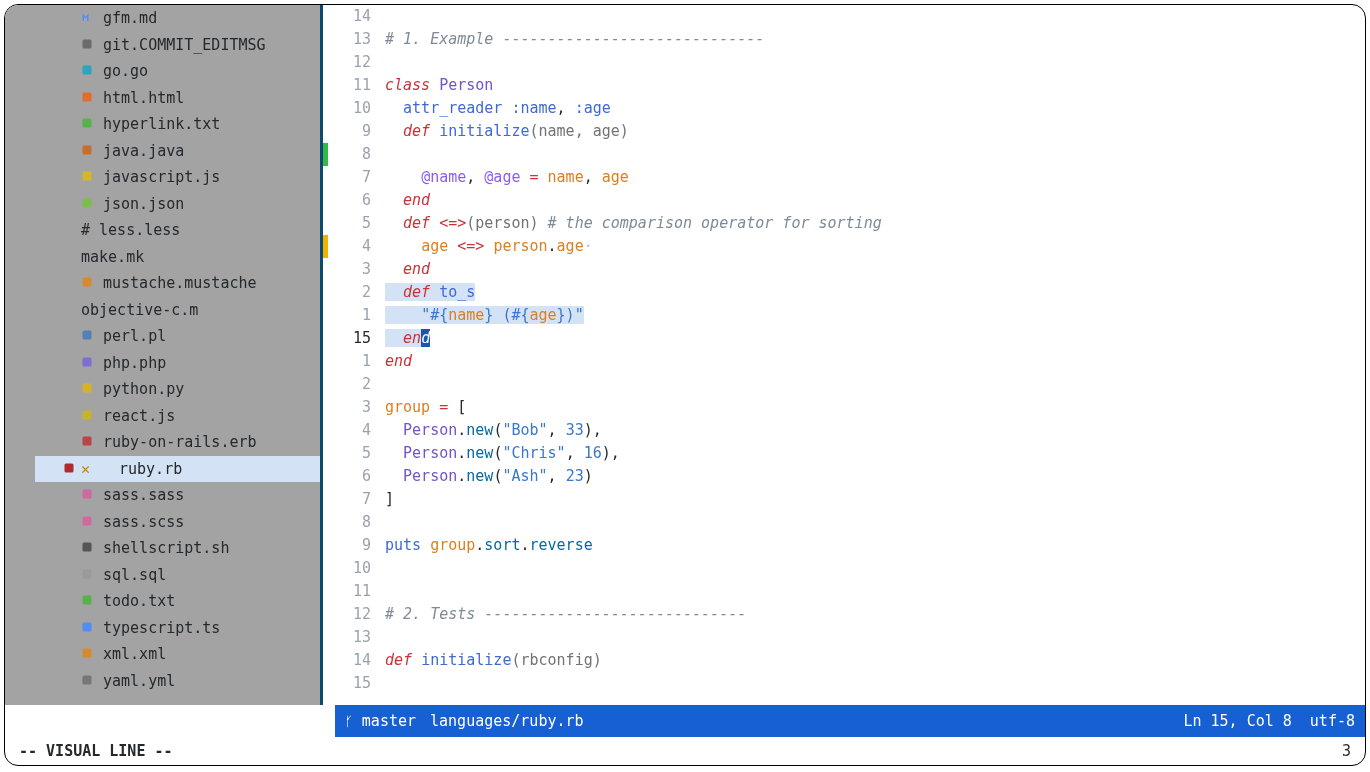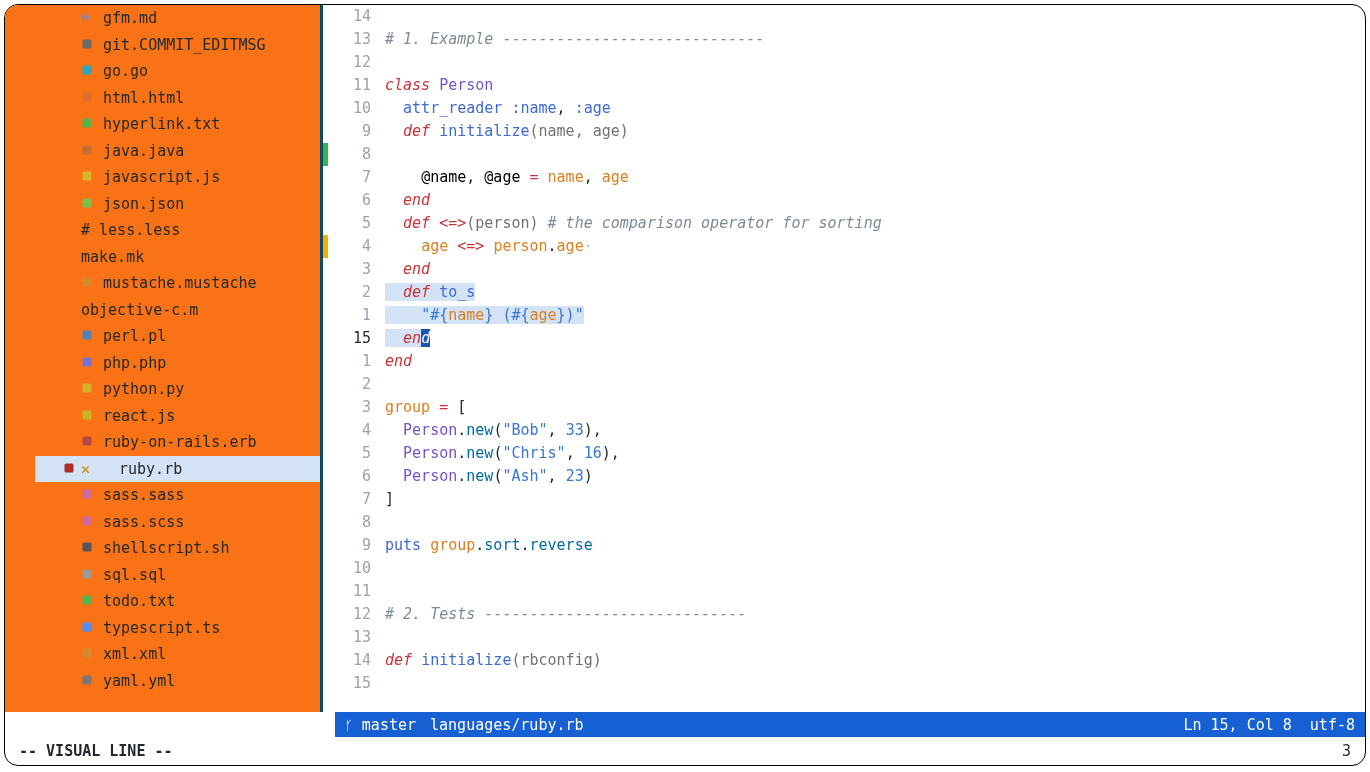--- a/index.html
+++ b/index.html
@@ -22,21 +22,21 @@
   flex-direction: column;
   background: #fff;
 }
 .main-area {
   display: flex;
   flex: 1;
   overflow: hidden;
 }
 .sidebar {
   width: 315px;
-  background: #f97316;
+  background: #a3a3a3;
   overflow-y: hidden;
   padding-left: 30px;
 }
 .tree-item {
   padding: 2px 0 2px 46px;
   white-space: nowrap;
   position: relative;
   line-height: 1.5;
   cursor: pointer;
 }
@@ -91,36 +91,36 @@
   padding-left: 6px;
 }
 .ln { height: 23px; }
 .ln-num { display: block; height: 23px; }
 .ln-num.current { color: #24292e; font-weight: 500; }
 .cm-comment { color: #7e8a97; font-style: italic; }
 .cm-keyword { color: #c8333a; font-style: italic; }
 .cm-def { color: #3e69d6; }
 .cm-class { color: #7353c9; }
 .cm-sym { color: #3e69d6; }
-.cm-ivar { color: #000000; }
+.cm-ivar { color: #8b5cf6; }
 .cm-op { color: #c8333a; }
 .cm-ident { color: #d98023; }
 .cm-str { color: #3977d0; }
 .cm-num { color: #3977d0; }
 .cm-method { color: #0369a1; }
 .cm-paren { color: #737373; }
 .sel { background: #d3e3f5; border-radius: 1px; }
 .cursor-block { background: #1956b3; color: #fff; }
 .trailing-dot { color: #b6bcc4; }
 .statusbar {
   background: #1760d3;
   color: #fff;
   display: flex;
   align-items: center;
-  height: 25px;
+  height: 32px;
   padding: 0 10px;
   font-size: 15px;
   margin-left: 330px;
 }
 .statusbar .sb-left { display: flex; gap: 14px; align-items: center; }
 .statusbar .sb-right { margin-left: auto; display: flex; gap: 18px; }
 .branch-icon { font-size: 13px; }
 .cmdline {
   height: 26px;
   display: flex;

